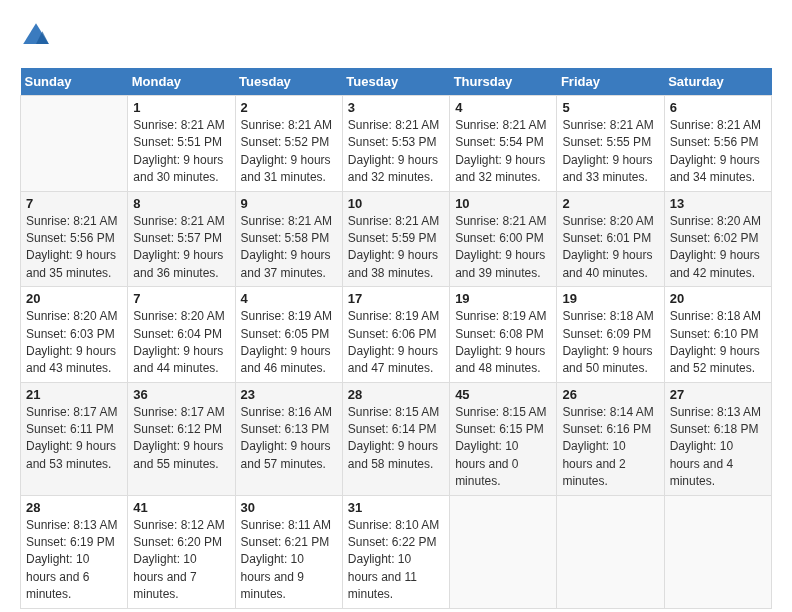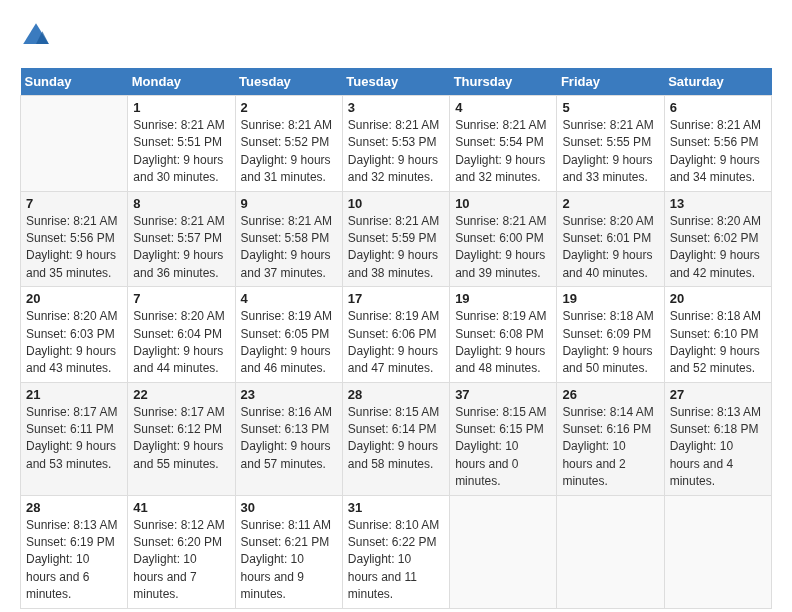--- a/index.html
+++ b/index.html
@@ -213,33 +213,33 @@
           <div class="day-number">20</div>
           <div class="day-info">Sunrise: 8:18 AM<br>Sunset: 6:10 PM<br>Daylight: 9 hours and 52 minutes.</div>
         </td>
       </tr>
       <tr>
         <td>
           <div class="day-number">21</div>
           <div class="day-info">Sunrise: 8:17 AM<br>Sunset: 6:11 PM<br>Daylight: 9 hours and 53 minutes.</div>
         </td>
         <td>
-          <div class="day-number">22</div>
+          <div class="day-number">36</div>
           <div class="day-info">Sunrise: 8:17 AM<br>Sunset: 6:12 PM<br>Daylight: 9 hours and 55 minutes.</div>
         </td>
         <td>
           <div class="day-number">23</div>
           <div class="day-info">Sunrise: 8:16 AM<br>Sunset: 6:13 PM<br>Daylight: 9 hours and 57 minutes.</div>
         </td>
         <td>
           <div class="day-number">28</div>
           <div class="day-info">Sunrise: 8:15 AM<br>Sunset: 6:14 PM<br>Daylight: 9 hours and 58 minutes.</div>
         </td>
         <td>
-          <div class="day-number">37</div>
+          <div class="day-number">45</div>
           <div class="day-info">Sunrise: 8:15 AM<br>Sunset: 6:15 PM<br>Daylight: 10 hours and 0 minutes.</div>
         </td>
         <td>
           <div class="day-number">26</div>
           <div class="day-info">Sunrise: 8:14 AM<br>Sunset: 6:16 PM<br>Daylight: 10 hours and 2 minutes.</div>
         </td>
         <td>
           <div class="day-number">27</div>
           <div class="day-info">Sunrise: 8:13 AM<br>Sunset: 6:18 PM<br>Daylight: 10 hours and 4 minutes.</div>
         </td>

